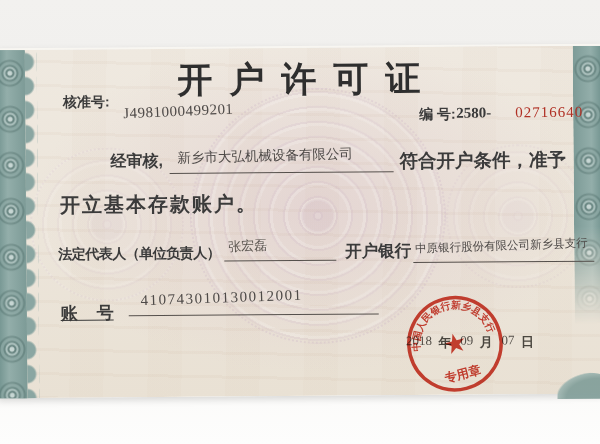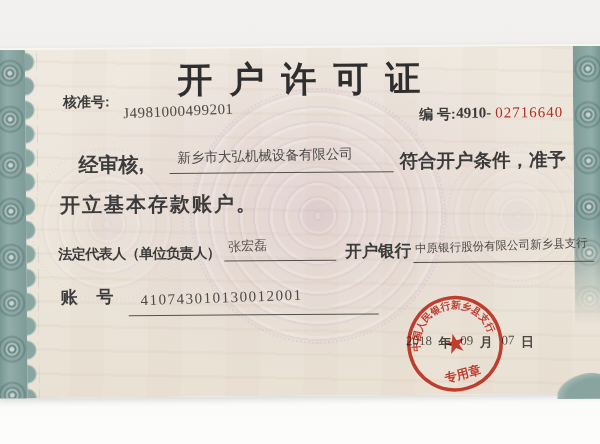--- a/index.html
+++ b/index.html
@@ -65,21 +65,21 @@
   
   .t{position:absolute; color:#3b3b3b; white-space:nowrap; z-index:2;}
   .title{
     left:0; top:8px; width:100%; text-align:center;
     font-family:"Liberation Serif",serif; font-weight:bold; font-size:35px;
     letter-spacing:17px; padding-left:17px; box-sizing:border-box; color:#2e2e2e;
   }
   .lbl{font-weight:bold;}
   .typed{font-family:"Liberation Serif",serif; color:#4e4a48;}
   .uline{border-bottom:1.4px solid #55504c;}
-  .red{color:#b03024;}
+  .red{color:#b03024;margin-left:20px;}
   .seal{position:absolute; left:407px; top:246px; width:102px; height:102px;
         transform:rotate(-14deg); mix-blend-mode:multiply; opacity:.92; z-index:3;}
   .dl-unit{font-weight:bold; color:#4a463f; margin:0 5px 0 3px;}
   .dl-num{font-family:"Liberation Serif",serif; color:#55504a; position:relative; top:-2px;}
 </style>
 </head>
 <body>
 
 <div class="stage">
   <div class="cert">
@@ -90,41 +90,41 @@
     <div class="texture"></div>
     <div class="border-left"></div>
     <div class="border-right"></div>
     <div class="corner-blob"></div>
 
     <div class="t title">开户许可证</div>
 
     <div class="t lbl" style="left:68px; top:44px; font-size:14px; white-space:pre;">核准号:</div>
     <div class="t typed" style="left:128px; top:54px; font-size:15px; letter-spacing:.5px; transform:rotate(-2deg);">J4981000499201</div>
     <div class="t lbl" style="left:424px; top:59px; font-size:14px; white-space:pre;">编 号:</div>
-    <div class="t typed" style="left:461px; top:58px; font-size:15px; font-weight:bold; color:#3a3a3a;">4910-</div>
+    <div class="t typed" style="left:461px; top:58px; font-size:15px; font-weight:bold; color:#3a3a3a;">2580-</div>
     <div class="t typed red" style="left:500px; top:58px; font-size:15px; letter-spacing:1px;">02716640</div>
 
-    <div class="t lbl" style="left:83px; top:102px; font-size:20px;">经审核,</div>
+    <div class="t lbl" style="left:115px; top:102px; font-size:16px;">经审核,</div>
     <div class="t uline" style="left:174px; top:98px; width:224px; height:26px;">
       <span class="typed" style="display:inline-block; font-size:13.5px; padding-left:8px; transform:rotate(-1deg);">新乡市大弘机械设备有限公司</span>
     </div>
     <div class="t lbl" style="left:404px; top:101px; font-size:18.5px;">符合开户条件，准予</div>
 
     <div class="t lbl" style="left:64px; top:142px; font-size:20px; letter-spacing:2px;">开立基本存款账户。</div>
 
     <div class="t lbl" style="left:62px; top:196px; font-size:14px; letter-spacing:-0.5px;">法定代表人（单位负责人）</div>
     <div class="t uline" style="left:228px; top:188px; width:112px; height:24px;">
       <span class="typed" style="display:inline-block; font-size:13px; padding-left:4px; color:#5a554f; transform:rotate(-2deg);">张宏磊</span>
     </div>
     <div class="t lbl" style="left:349px; top:193px; font-size:16.5px;">开户银行</div>
     <div class="t uline" style="left:417px; top:189px; width:181px; height:26px;">
       <span class="typed" style="display:inline-block; font-size:11.5px; padding-left:2px; transform:rotate(-1.5deg);">中原银行股份有限公司新乡县支行</span>
     </div>
 
-    <div class="t lbl" style="left:64px; top:236px; font-size:17px; white-space:pre;">账    号</div>
+    <div class="t lbl" style="left:64px; top:252px; font-size:17px; white-space:pre;text-decoration:underline;">账    号</div>
     <div class="t uline" style="left:132px; top:240px; width:250px; height:26px;">
       <span class="typed" style="display:inline-block; font-size:15px; letter-spacing:1.5px; padding-left:12px; transform:rotate(-1.5deg);">410743010130012001</span>
     </div>
 
     <div class="t" style="left:409px; top:287px; font-size:13px;">
       <span class="dl-num">20</span><span class="dl-num">18</span>
       <span class="dl-unit">年</span>
       <span class="dl-num">09</span>
       <span class="dl-unit">月</span>
       <span class="dl-num">07</span>

